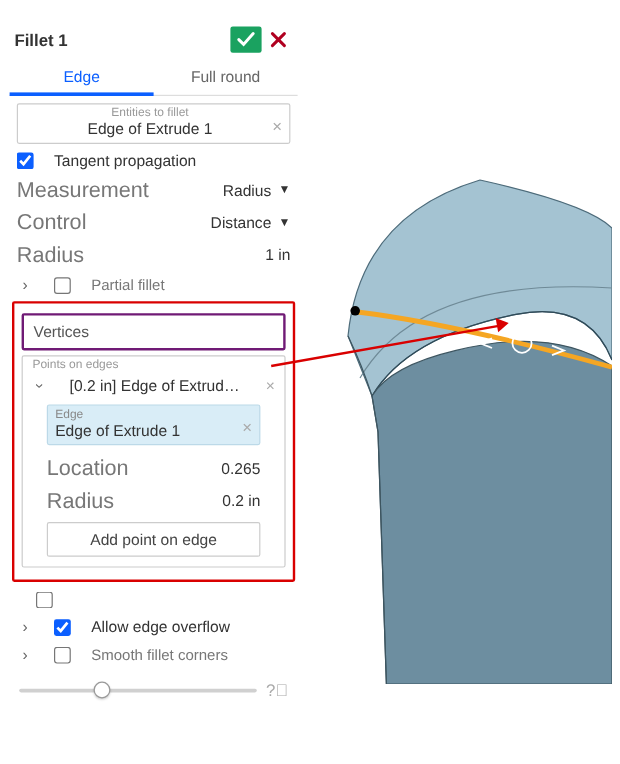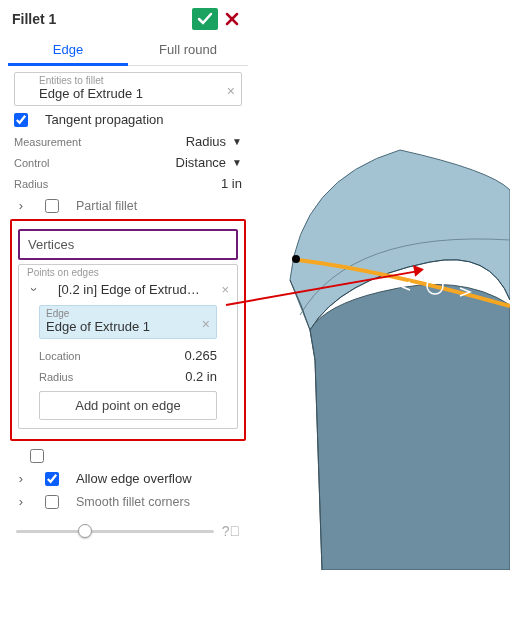--- a/index.html
+++ b/index.html
@@ -10,21 +10,21 @@
     color: #333;
     background: #fff;
     width: 517px;
     height: 637px;
     position: relative;
     overflow: hidden;
   }
   .panel {
     position: absolute;
     left: 8px;
-    top: 6px;
+    top: 20px;
     width: 240px;
     background: #fff;
   }
   .header {
     display: flex;
     align-items: center;
     justify-content: space-between;
     padding: 2px 4px 6px 4px;
   }
   .header-title {
@@ -60,22 +60,23 @@
   .tab.active {
     color: #0b5fff;
     border-bottom: 3px solid #0b5fff;
     margin-bottom: -1px;
     font-weight: 500;
   }
   .section { padding: 6px 6px 2px 6px; }
   .field-box {
     border: 1px solid #ccc;
     border-radius: 2px;
-    padding: 2px 6px 4px 24px;
+    padding: 2px 6px 4px 0;
     position: relative;
+    text-align: center;
   }
   .field-label {
     font-size: 10px;
     color: #999;
   }
   .field-value {
     font-size: 13px;
     color: #333;
   }
   .clear-x {
@@ -94,21 +95,21 @@
     gap: 17px;
   }
   .row-check input[type=checkbox]{
     accent-color: #0b5fff;
     width:14px; height:14px;
     margin:0;
   }
   .row label, .row .label { color:#777; font-size:12.5px; }
   .row .rlabel { color:#333; }
   .kv { display:flex; align-items:center; justify-content:space-between; padding:3px 6px; }
-  .kv .k { color:#777; font-size:11px; }
+  .kv .k { color:#777; font-size:18px; }
   .kv .v { color:#333; font-size:13px; display:flex; align-items:center; gap:6px;}
   .expander { width:14px; display:inline-flex; justify-content:center; color:#666; }
   .subpanel {
     border:2px solid #d90000;
     border-radius:2px;
     padding:4px 4px 6px 4px;
     margin: 2px 2px 4px 2px;
   }
   .box {
     border:2px solid #701a75;

